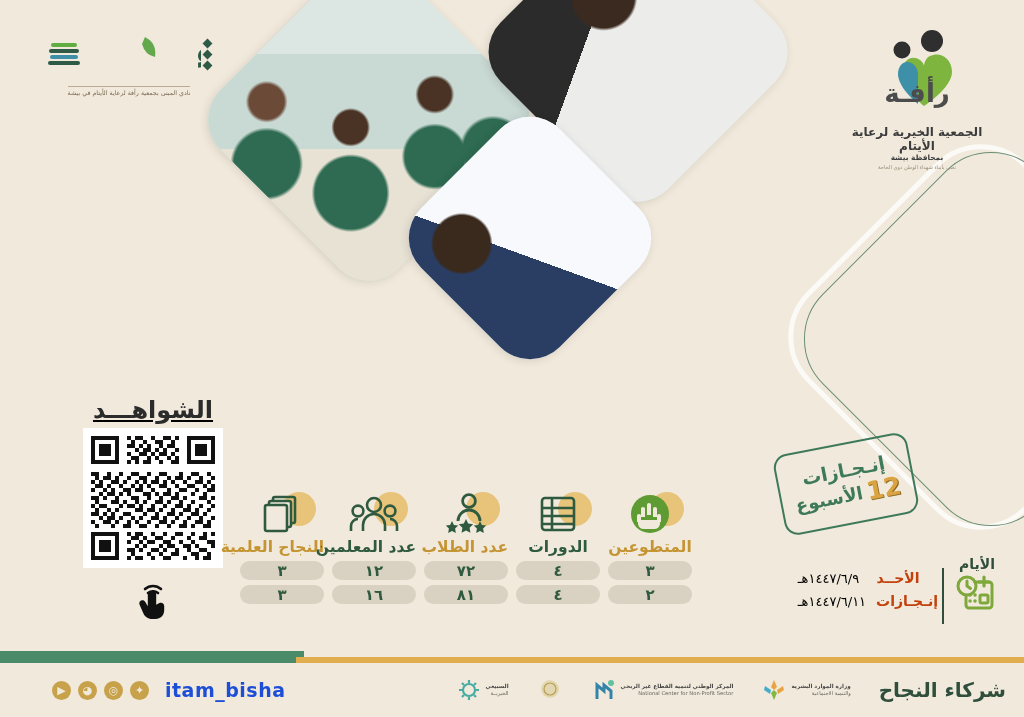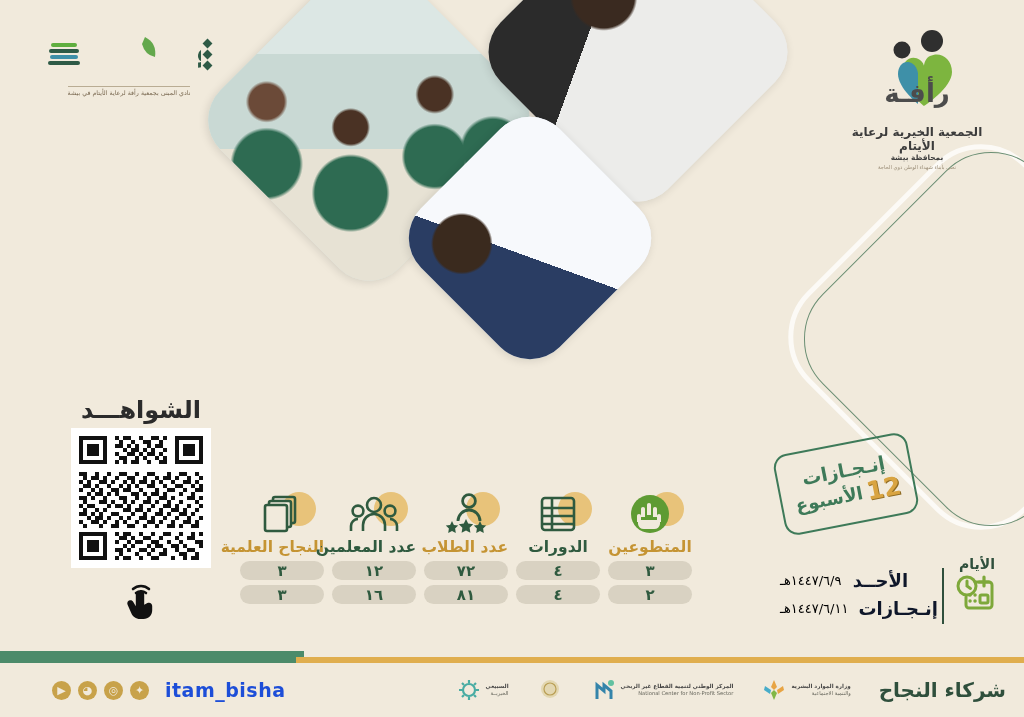--- a/index.html
+++ b/index.html
@@ -85,21 +85,21 @@
   .stamp{position:absolute;left:778px;top:443px;width:132px;height:78px;
      border:2.4px solid #3E7A59;border-radius:14px;transform:rotate(-11deg);
      display:flex;flex-direction:column;align-items:center;justify-content:center;}
   .stamp .s1{font-size:19px;font-weight:bold;color:#3E7A59;letter-spacing:1px;line-height:1;}
   .stamp .s2{display:flex;align-items:center;gap:4px;margin-top:3px;}
   .stamp .s2 span{font-size:18px;font-weight:bold;color:#3E7A59;}
   .stamp .s2 b{font-size:25px;font-weight:bold;color:#D9A441;line-height:1;
      text-shadow:1px 1px 0 #8E6A21;}
 
   
-  .qr-block{position:absolute;left:56px;top:396px;width:170px;text-align:center;}
+  .qr-block{position:absolute;left:68px;top:396px;width:170px;text-align:center;text-decoration:underline;}
   .qr-label{font-size:24px;font-weight:bold;color:#2B2B2B;letter-spacing:2px;margin-bottom:4px;}
   .qr{width:140px;height:140px;margin:0 auto;background:#fff;padding:4px;box-sizing:border-box;}
   .qr svg{display:block;}
   .tap-icon{margin-top:4px;}
 
   
   .stats{position:absolute;left:240px;top:486px;width:452px;
      display:flex;flex-direction:row-reverse;justify-content:space-between;align-items:flex-start;}
   .stat{width:84px;text-align:center;position:relative;}
   .stat .ic{height:56px;display:flex;align-items:center;justify-content:center;position:relative;}
@@ -112,21 +112,21 @@
      display:flex;align-items:center;justify-content:center;}
   .pill span{font-size:15px;font-weight:bold;color:#2F5A3F;}
 
   
   .days{position:absolute;right:18px;top:556px;display:flex;align-items:flex-start;gap:4px;}
   .days .ic-wrap{text-align:center;width:58px;}
   .days .ic-wrap .t{font-size:14px;font-weight:bold;color:#2F4F3C;margin-bottom:1px;}
   .days .sep{width:2px;height:56px;background:#2F4F3C;margin-top:12px;}
   .days .rows{margin-top:14px;}
   .days .row{display:flex;align-items:center;gap:10px;margin-bottom:7px;justify-content:flex-end;}
-  .days .dy{font-size:18px;font-weight:bold;color:#0f172a;min-width:58px;text-align:center;}
+  .days .dy{font-size:14px;font-weight:bold;color:#c2410c;min-width:58px;text-align:center;}
   .days .dt{font-size:13px;color:#000000;letter-spacing:.3px;}
 
   
   .bar-green{position:absolute;left:0;top:651px;width:304px;height:12px;background:#4C8B6A;}
   .bar-gold{position:absolute;left:296px;top:657px;width:740px;height:12px;background:#E0AE4E;}
   .footer{position:absolute;left:0;right:0;top:663px;height:54px;background:#F1EADC;
      display:flex;align-items:center;}
   .social{display:flex;align-items:center;gap:7px;margin-right:0;margin-left:14px;padding-left:0;}
   .social .s{width:19px;height:19px;border-radius:50%;background:#C8A24A;
      display:flex;align-items:center;justify-content:center;color:#F1EADC;font-size:11px;font-weight:bold;}

